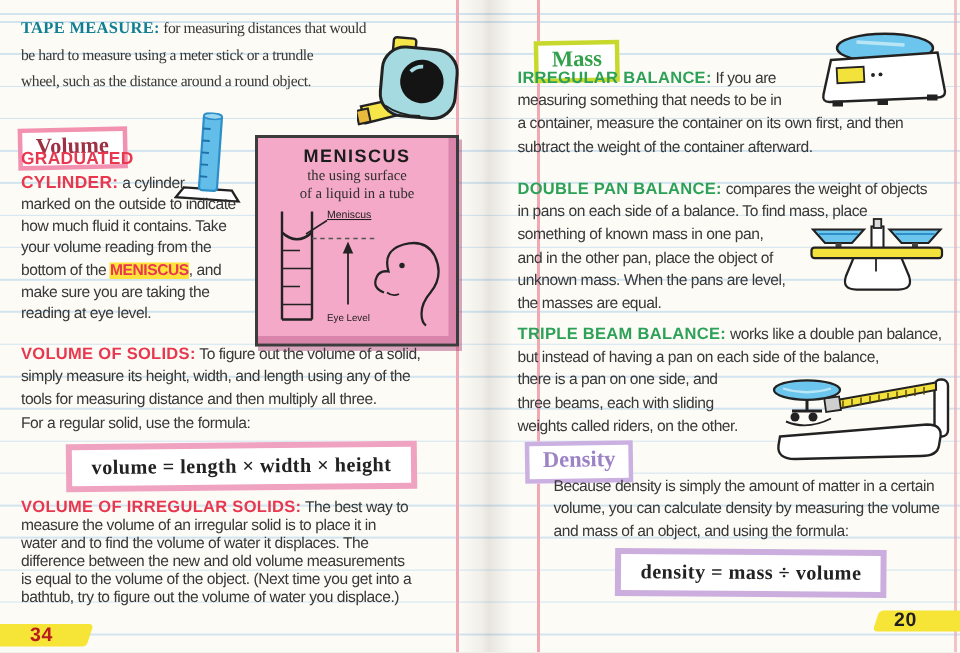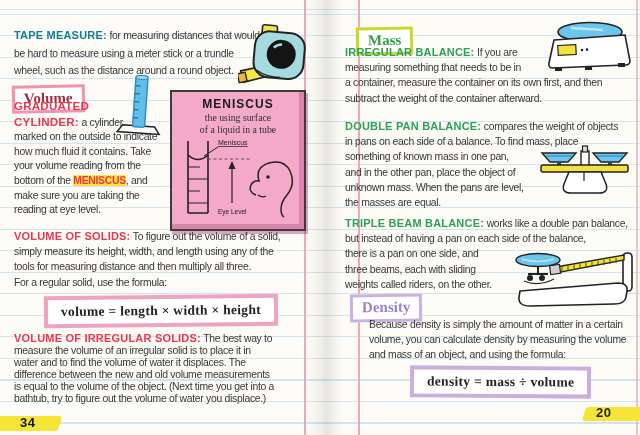--- a/index.html
+++ b/index.html
@@ -9,21 +9,21 @@
     background-image:repeating-linear-gradient(180deg,#d2e4ef 0px,#d2e4ef 1px,transparent 1px,transparent 21.5px);
     background-position:0 14px;}
   .margin-line{position:absolute;top:0;bottom:0;width:1.5px;background:#f0a9b4;}
   .fold{position:absolute;top:0;bottom:0;left:306px;width:36px;pointer-events:none;
     background:linear-gradient(90deg,rgba(110,95,85,0) 0%,rgba(110,95,85,.08) 42%,rgba(110,95,85,.14) 55%,rgba(110,95,85,0) 100%);}
   .blk{position:absolute;white-space:pre;font-size:10.4px;line-height:15.2px;
     letter-spacing:-0.3px;color:#383838;}
   .lead{font-weight:bold;font-size:11px;letter-spacing:0.2px;}
   .teal{color:#117f93;} .red{color:#e8384f;} .green{color:#2da157;}
   .hl{background:#ffe23a;color:#e8384f;font-weight:bold;}
-  #tapeBlk{left:14px;top:27px;line-height:17.6px;}
+  #tapeBlk{left:14px;top:11px;line-height:17.6px;font-family:Liberation Serif, serif;}
   #gradBlk{left:14px;top:99px;line-height:14.6px;}
   #gradBlk .lead{font-size:11.6px;}
   #vosBlk{left:14px;top:229px;}
   #voisBlk{left:14px;top:332px;line-height:12px;}
   #elecBlk{left:345px;top:45px;}
   #dblBlk{left:345px;top:119px;}
   #triBlk{left:345px;top:216px;}
   #denBlk{left:345px;top:317px;margin-left:24px;}
   .headbox{position:absolute;background:#fff;font-family:"Liberation Serif",serif;
     font-weight:bold;font-size:15px;padding:2px 9px 3px;border:3px solid;}
@@ -39,21 +39,21 @@
   .menTitle{text-align:center;font-weight:bold;font-size:12px;letter-spacing:1px;color:#1c1c1c;margin-top:5px;}
   .menSub{text-align:center;font-family:"Liberation Serif",serif;font-size:9.8px;line-height:11.5px;
     color:#2f2f2f;white-space:pre;margin-top:1px;}
   .icon{position:absolute;}
   #iconTape{left:238px;top:24px;} #iconCyl{left:116px;top:74px;}
   #iconEbal{left:541px;top:19px;} #iconDbal{left:537px;top:145px;} #iconTbal{left:514px;top:247px;}
   .hlBar{position:absolute;background:#f6e437;transform:skew(-18deg);border-radius:3px;}
   #bar34{left:-10px;top:416px;width:70px;height:15px;}
   #bar35{left:584px;top:407px;width:72px;height:14px;}
   .pageNum{position:absolute;font-weight:bold;font-size:13px;letter-spacing:0.5px;}
-  #num34{left:20px;top:415px;color:#0f172a;}
+  #num34{left:20px;top:415px;color:#b91c1c;}
   #num35{left:596px;top:405px;color:#1f1f1f;}
 </style>
 </head>
 <body>
 
 <div id="screen">
   <div class="rules"></div>
   <div class="margin-line" style="left:304px"></div>
   <div class="margin-line" style="left:358px"></div>
   <div class="margin-line" style="left:636px;opacity:.7"></div>

